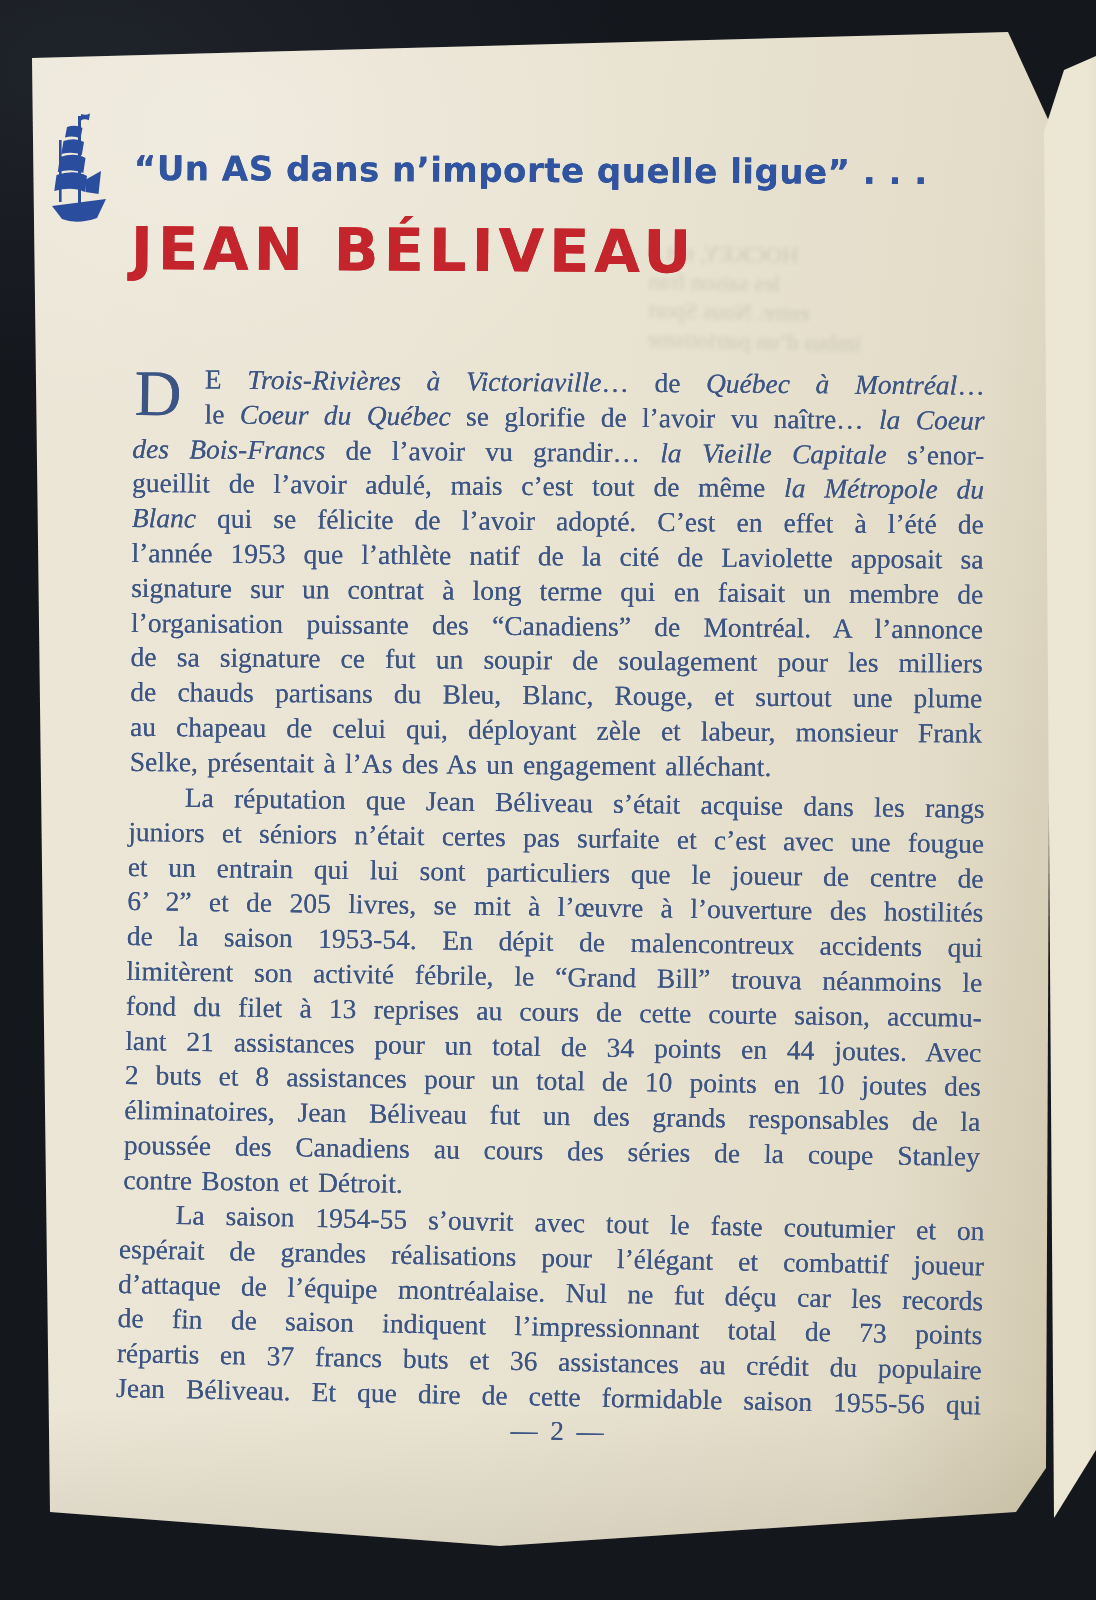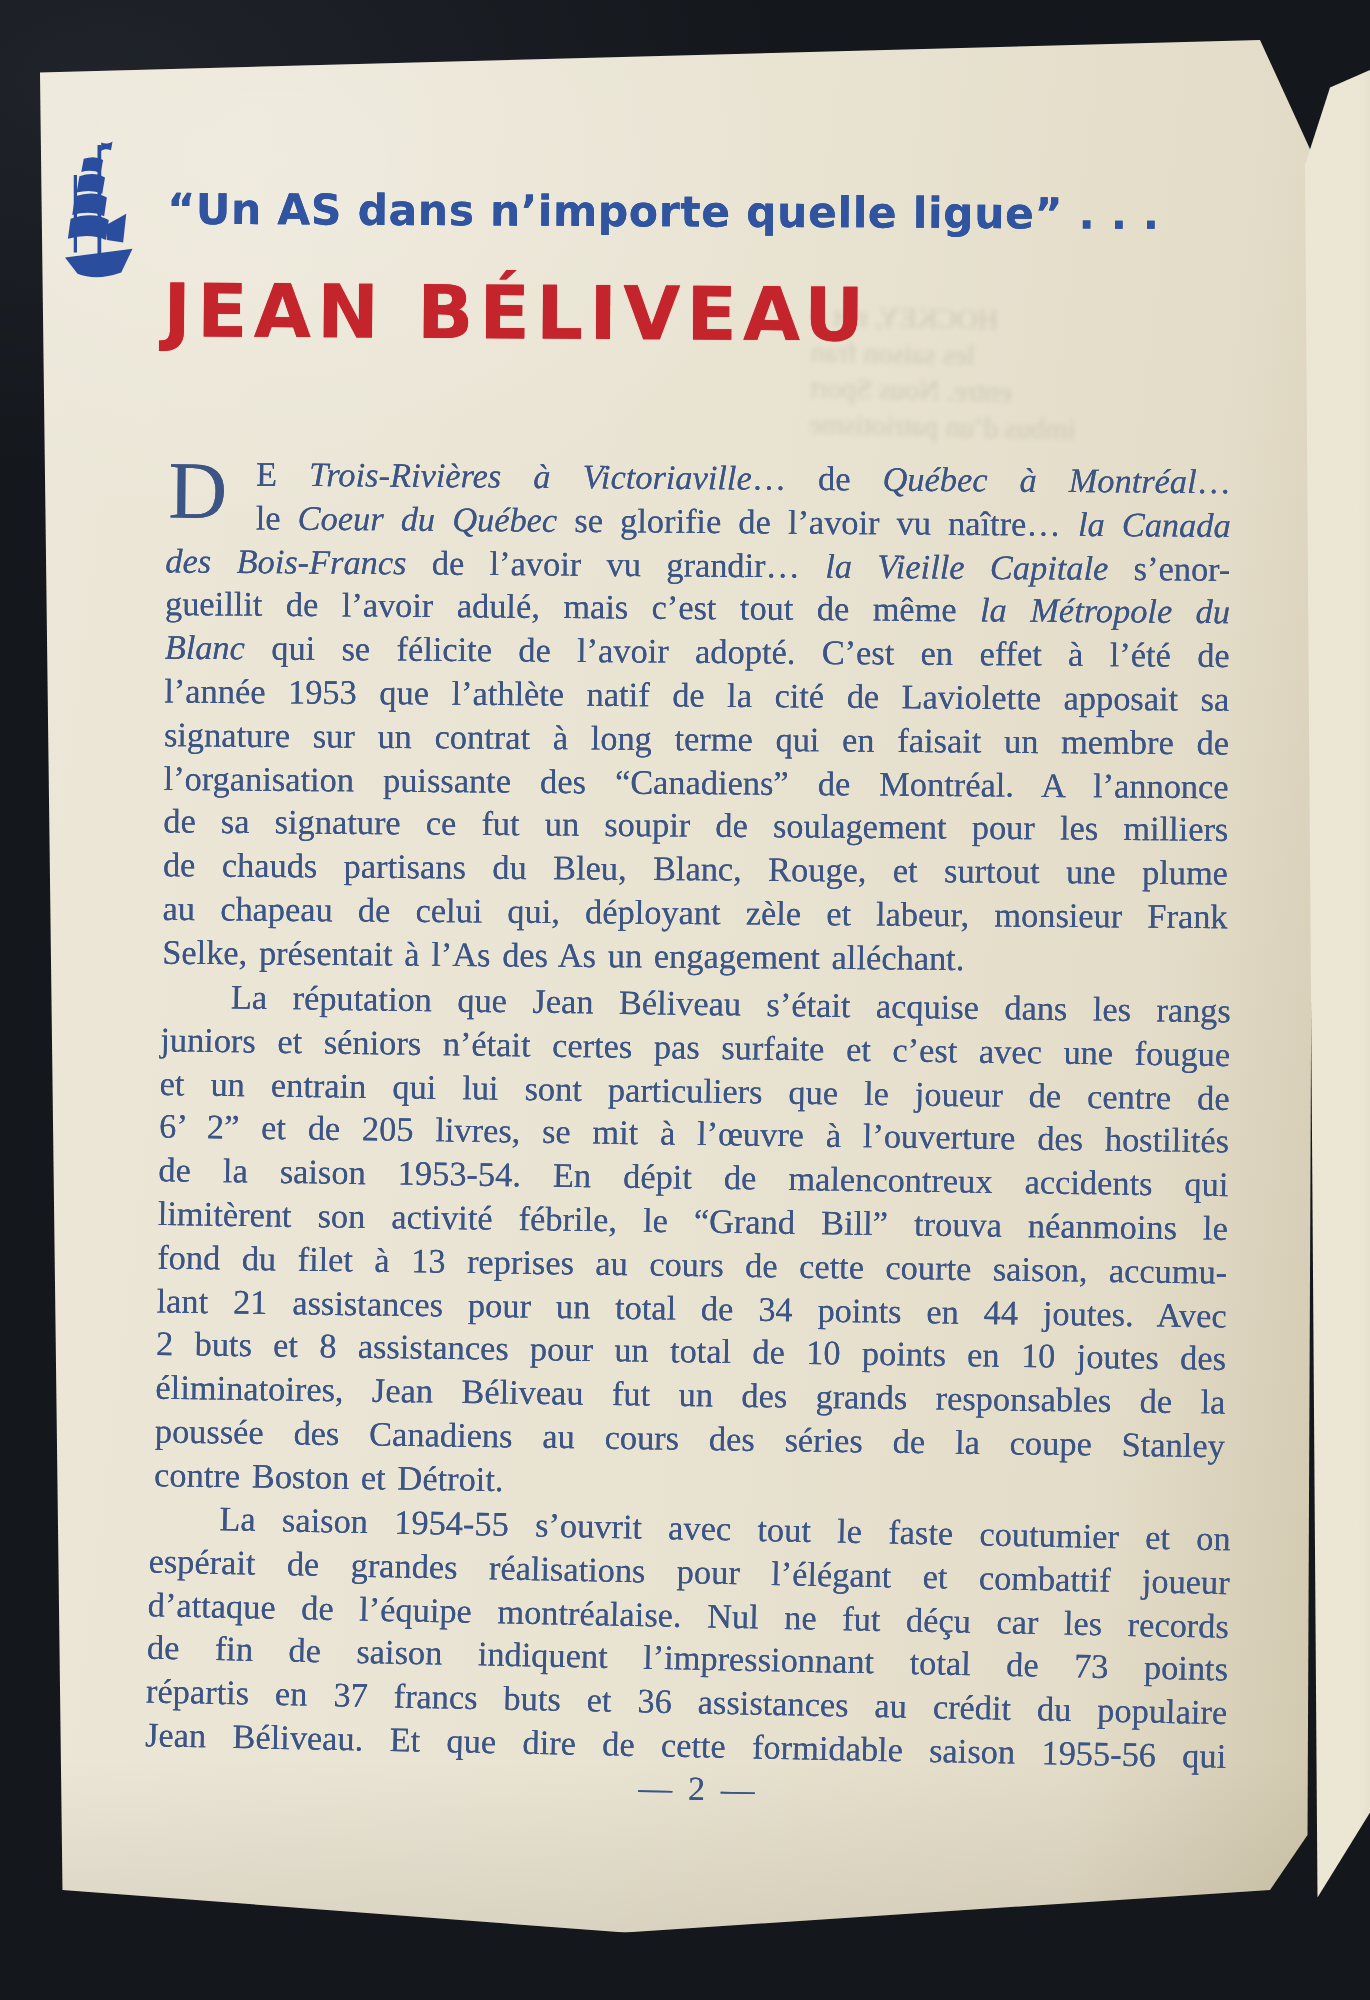--- a/index.html
+++ b/index.html
@@ -93,21 +93,21 @@
     </svg>
 
     <div class="header-quote">“Un AS dans n’importe quelle ligue” . . .</div>
 
     <div class="title">JEAN BÉLIVEAU</div>
 
     <div class="body-text">
         <div class="para para-0">
           <span class="dropcap">D</span>
           <div class="line dropcap-pad"><span>E </span><span class="it">Trois-Rivières à Victoriaville</span><span>… de </span><span class="it">Québec à Montréal</span><span>…</span></div>
-          <div class="line dropcap-pad"><span>le </span><span class="it">Coeur du Québec</span><span> se glorifie de l’avoir vu naître… </span><span class="it">la Canada</span></div>
+          <div class="line dropcap-pad"><span>le </span><span class="it">Coeur du Québec</span><span> se glorifie de l’avoir vu naître… </span><span class="it">la Coeur</span></div>
           <div class="line"><span class="it">des Bois-Francs</span><span> de l’avoir vu grandir… </span><span class="it">la Vieille Capitale</span><span> s’enor-</span></div>
           <div class="line"><span>gueillit de l’avoir adulé, mais c’est tout de même </span><span class="it">la Métropole du</span></div>
           <div class="line"><span class="it">Blanc</span><span> qui se félicite de l’avoir adopté. C’est en effet à l’été de</span></div>
           <div class="line"><span>l’année 1953 que l’athlète natif de la cité de Laviolette apposait sa</span></div>
           <div class="line"><span>signature sur un contrat à long terme qui en faisait un membre de</span></div>
           <div class="line"><span>l’organisation puissante des “Canadiens” de Montréal. A l’annonce</span></div>
           <div class="line"><span>de sa signature ce fut un soupir de soulagement pour les milliers</span></div>
           <div class="line"><span>de chauds partisans du Bleu, Blanc, Rouge, et surtout une plume</span></div>
           <div class="line"><span>au chapeau de celui qui, déployant zèle et labeur, monsieur Frank</span></div>
           <div class="line no-just"><span>Selke, présentait à l’As des As un engagement alléchant.</span></div>

